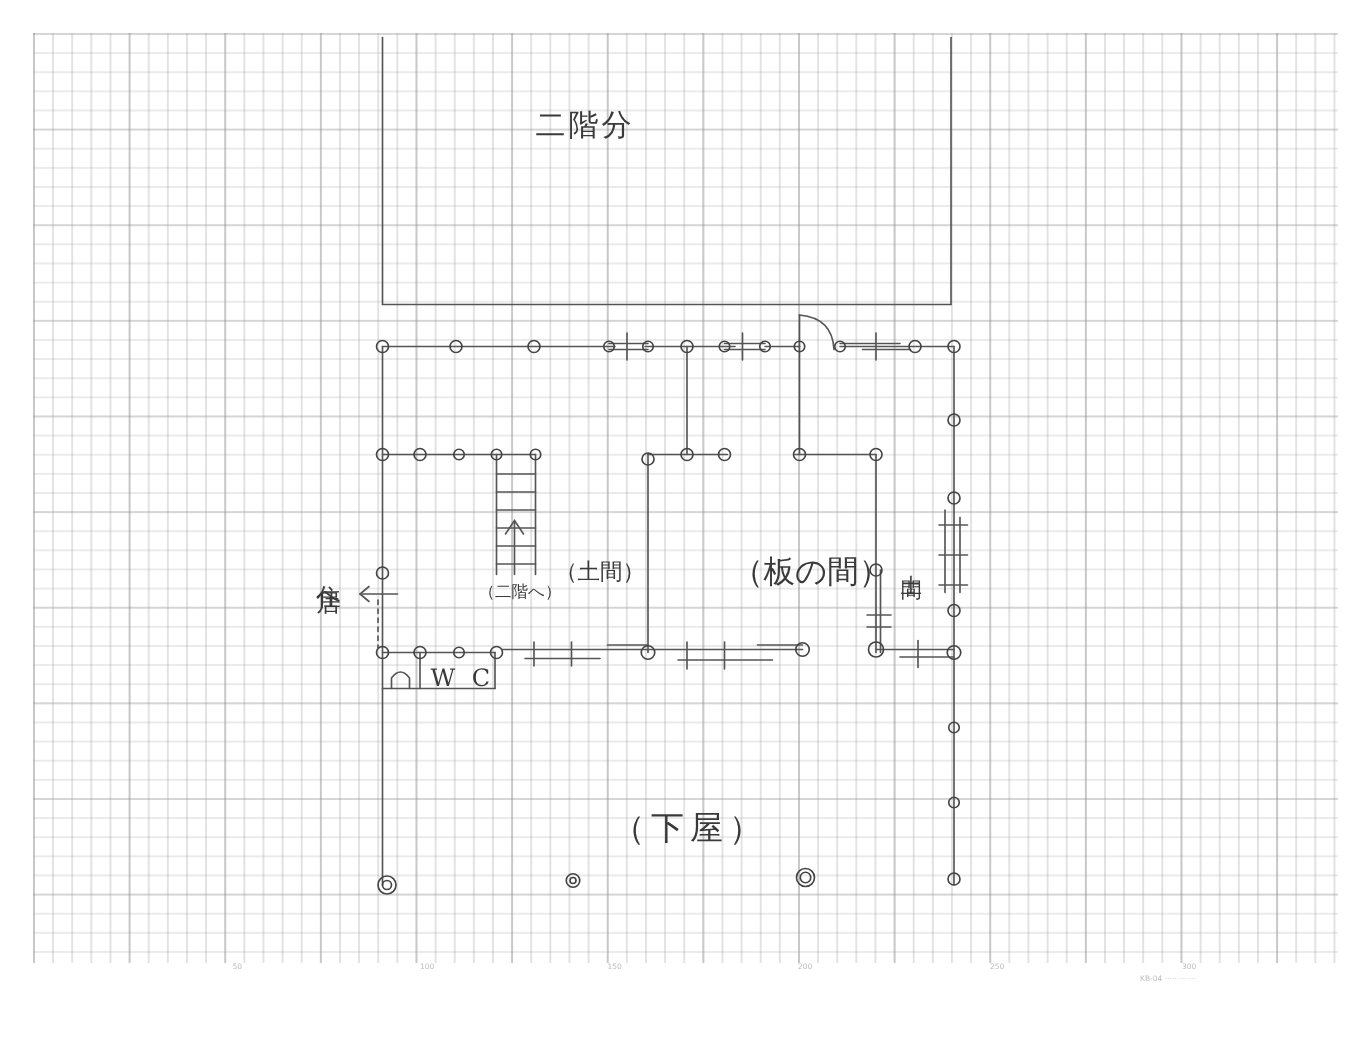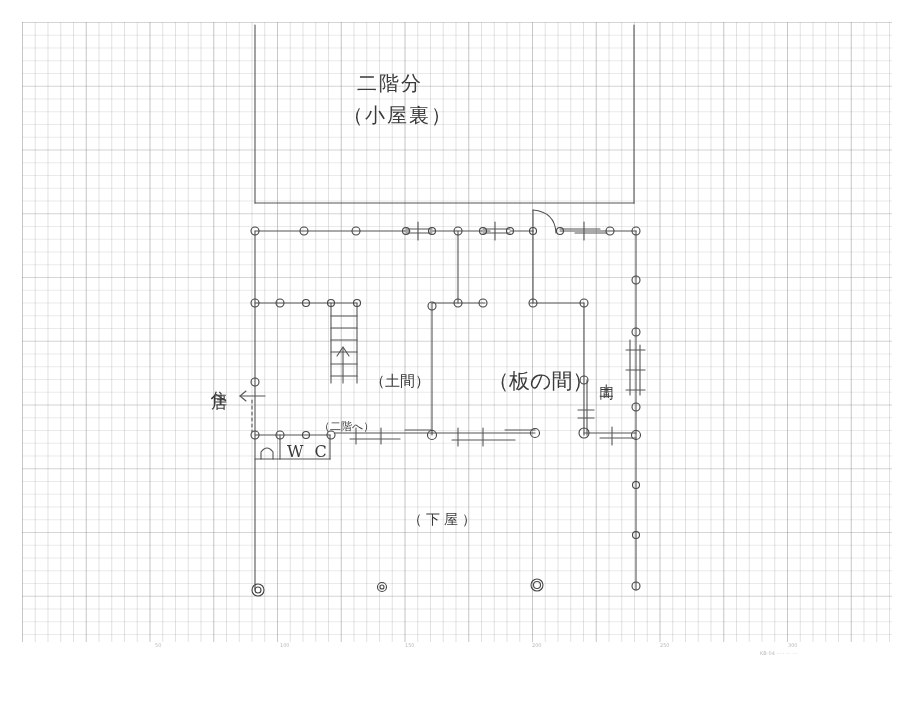--- a/index.html
+++ b/index.html
@@ -176,28 +176,27 @@
       <circle cx="258" cy="590" r="6"></circle>
       <circle cx="258" cy="590" r="3"></circle>
       <circle cx="382" cy="587" r="4.5"></circle>
       <circle cx="382" cy="587" r="2"></circle>
       <circle cx="537" cy="585" r="6"></circle>
       <circle cx="537" cy="585" r="3.5"></circle>
     </g>
   </svg>
 
   <div class="label" style="left:357px; top:70px; font-size:20px;">二階分</div>
-  <div class="label" style="left:343px; top:102px; font-size:20px;">（小屋裏）</div>
   <div class="label" style="left:370px; top:333px; font-size:15px; letter-spacing:0;margin-top:39px;">（土間）</div>
-  <div class="label" style="left:319px; top:387px; font-size:11px; letter-spacing:0;margin-top:32px;">（二階へ）</div>
+  <div class="label" style="left:319px; top:387px; font-size:11px; letter-spacing:0;">（二階へ）</div>
   <div class="label" style="left:488px; top:367px; font-size:21px; letter-spacing:0;">（板の間）</div>
   <div class="label vlabel" style="left:598px; top:372px; font-size:14px;">土間</div>
   <div class="label" style="left:287px; top:442px; font-size:16px; letter-spacing:3px;">W C</div>
   <div class="label vlabel" style="left:208px; top:378px; font-size:16px;">住居へ</div>
-  <div class="label" style="left:408px; top:511px; font-size:14px; letter-spacing:4px;">（下屋）</div>
+  <div class="label" style="left:408px; top:537px; font-size:22px; letter-spacing:4px;">（下屋）</div>
 
   <span class="scale" style="left:155px; top:642px;">50</span>
   <span class="scale" style="left:280px; top:642px;">100</span>
   <span class="scale" style="left:405px; top:642px;">150</span>
   <span class="scale" style="left:532px; top:642px;">200</span>
   <span class="scale" style="left:660px; top:642px;">250</span>
   <span class="scale" style="left:788px; top:642px;">300</span>
   <span class="scale" style="left:760px; top:650px;">KB-04   ·····   ··· ···</span>
 </div>
 

